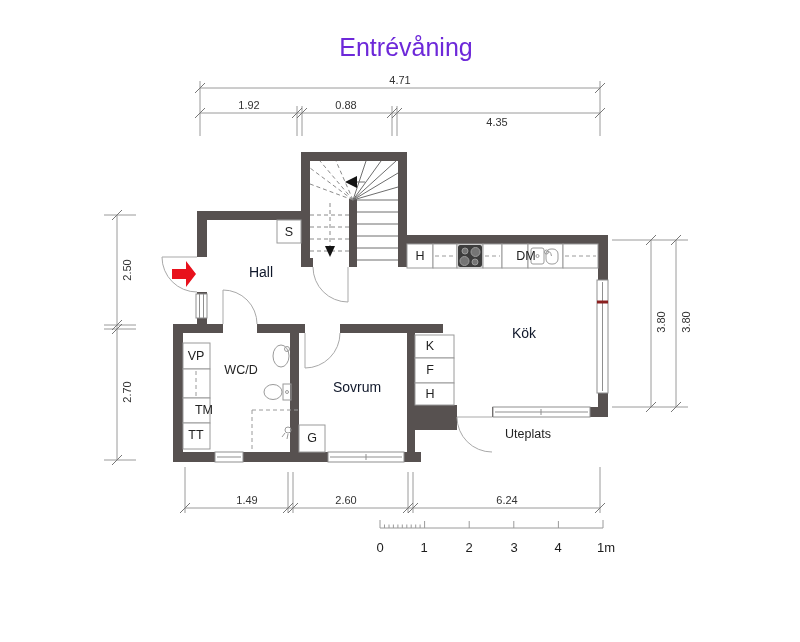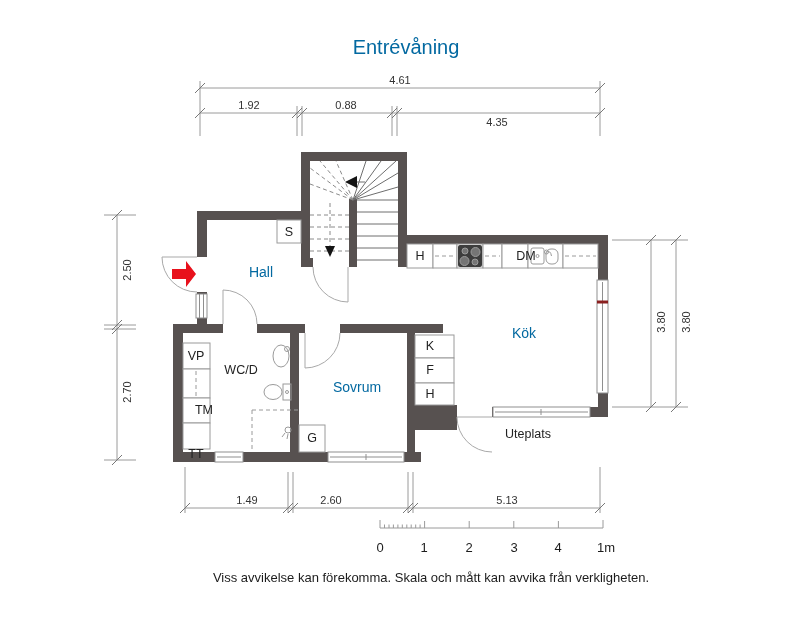--- a/index.html
+++ b/index.html
@@ -1,22 +1,22 @@
 <!DOCTYPE html>
 <html style="--wall: #575150; --arrow: #e8111c; --marker: #8a2020;"><head>
 <meta charset="utf-8">
 <style>
   html,body{margin:0;padding:0;background:#ffffff;}
   #canvas{position:relative;width:800px;height:642px;background:#fff;
           font-family:"Liberation Sans", sans-serif;color:#222;overflow:hidden;}
   #plan-svg{position:absolute;left:0;top:0;}
   .lbl{position:absolute;transform:translate(-50%,-50%);white-space:nowrap;line-height:1;}
   .rot{transform:translate(-50%,-50%) rotate(-90deg);}
-  .title{font-size:20px;color:#0369a1;}
-  .room{font-size:14px;color:#0369a1;}
+  .title{font-size:25px;color:#6d28d9;}
+  .room{font-size:14px;color:#0f172a;}
   .small{font-size:12.5px;color:#222;}
   .dim{font-size:11px;color:#333;}
   .scale-num{font-size:13px;color:#1c1c1c;}
   .footer{font-size:13px;color:#1c1c1c;}
   
   .wall{fill:var(--wall,#575150);}
   .win{fill:#ffffff;stroke:#8f8f8f;stroke-width:1;}
   .winline{stroke:#8f8f8f;stroke-width:1;fill:none;}
   .door{stroke:#a9a9a9;stroke-width:1;fill:none;}
   .fixture{stroke:#9a9a9a;stroke-width:1;fill:#ffffff;}
@@ -279,54 +279,53 @@
     <line class="dim-line" x1="402.3" y1="524.5" x2="402.3" y2="528"></line>
     <line class="dim-line" x1="406.8" y1="524.5" x2="406.8" y2="528"></line>
     <line class="dim-line" x1="411.2" y1="524.5" x2="411.2" y2="528"></line>
     <line class="dim-line" x1="415.7" y1="524.5" x2="415.7" y2="528"></line>
     <line class="dim-line" x1="420.1" y1="524.5" x2="420.1" y2="528"></line>
   </g>
 </svg>
 
 <span class="lbl title" style="left:406px;top:47px">Entrévåning</span>
 
-<span class="lbl dim" style="left:400px;top:80px">4.61</span>
+<span class="lbl dim" style="left:400px;top:80px">4.71</span>
 <span class="lbl dim" style="left:249px;top:105px">1.92</span>
 <span class="lbl dim" style="left:346px;top:105px">0.88</span>
 <span class="lbl dim" style="left:497px;top:122px">4.35</span>
 
 <span class="lbl dim rot" style="left:127px;top:270px">2.50</span>
 <span class="lbl dim rot" style="left:127px;top:392px">2.70</span>
 
 <span class="lbl dim rot" style="left:661px;top:322px">3.80</span>
 <span class="lbl dim rot" style="left:686px;top:322px">3.80</span>
 
 <span class="lbl dim" style="left:247px;top:500px">1.49</span>
-<span class="lbl dim" style="left:331px;top:500px">2.60</span>
-<span class="lbl dim" style="left:507px;top:500px">5.13</span>
+<span class="lbl dim" style="left:346px;top:500px">2.60</span>
+<span class="lbl dim" style="left:507px;top:500px">6.24</span>
 
 <span class="lbl room" style="left:261px;top:272px">Hall</span>
 <span class="lbl room" style="left:524px;top:333px">Kök</span>
 <span class="lbl room" style="left:357px;top:387px">Sovrum</span>
 <span class="lbl small" style="left:241px;top:370px">WC/D</span>
 <span class="lbl small" style="left:528px;top:434px">Uteplats</span>
 
 <span class="lbl small" style="left:289px;top:232px">S</span>
 <span class="lbl small" style="left:420px;top:256px">H</span>
 <span class="lbl small" style="left:526px;top:256px">DM</span>
 <span class="lbl small" style="left:430px;top:346px">K</span>
 <span class="lbl small" style="left:430px;top:370px">F</span>
 <span class="lbl small" style="left:430px;top:394px">H</span>
 <span class="lbl small" style="left:312px;top:438px">G</span>
 <span class="lbl small" style="left:196px;top:356px">VP</span>
 <span class="lbl small" style="left:204px;top:410px">TM</span>
-<span class="lbl small" style="left:196px;top:454px">TT</span>
+<span class="lbl small" style="left:196px;top:435px">TT</span>
 
 <span class="lbl scale-num" style="left:380px;top:547px">0</span>
 <span class="lbl scale-num" style="left:424px;top:547px">1</span>
 <span class="lbl scale-num" style="left:469px;top:547px">2</span>
 <span class="lbl scale-num" style="left:514px;top:547px">3</span>
 <span class="lbl scale-num" style="left:558px;top:547px">4</span>
 <span class="lbl scale-num" style="left:606px;top:547px">1m</span>
 
-<span class="lbl footer" style="left:431px;top:577px">Viss avvikelse kan förekomma. Skala och mått kan avvika från verkligheten.</span>
 
 </div>
 
 </body></html>

